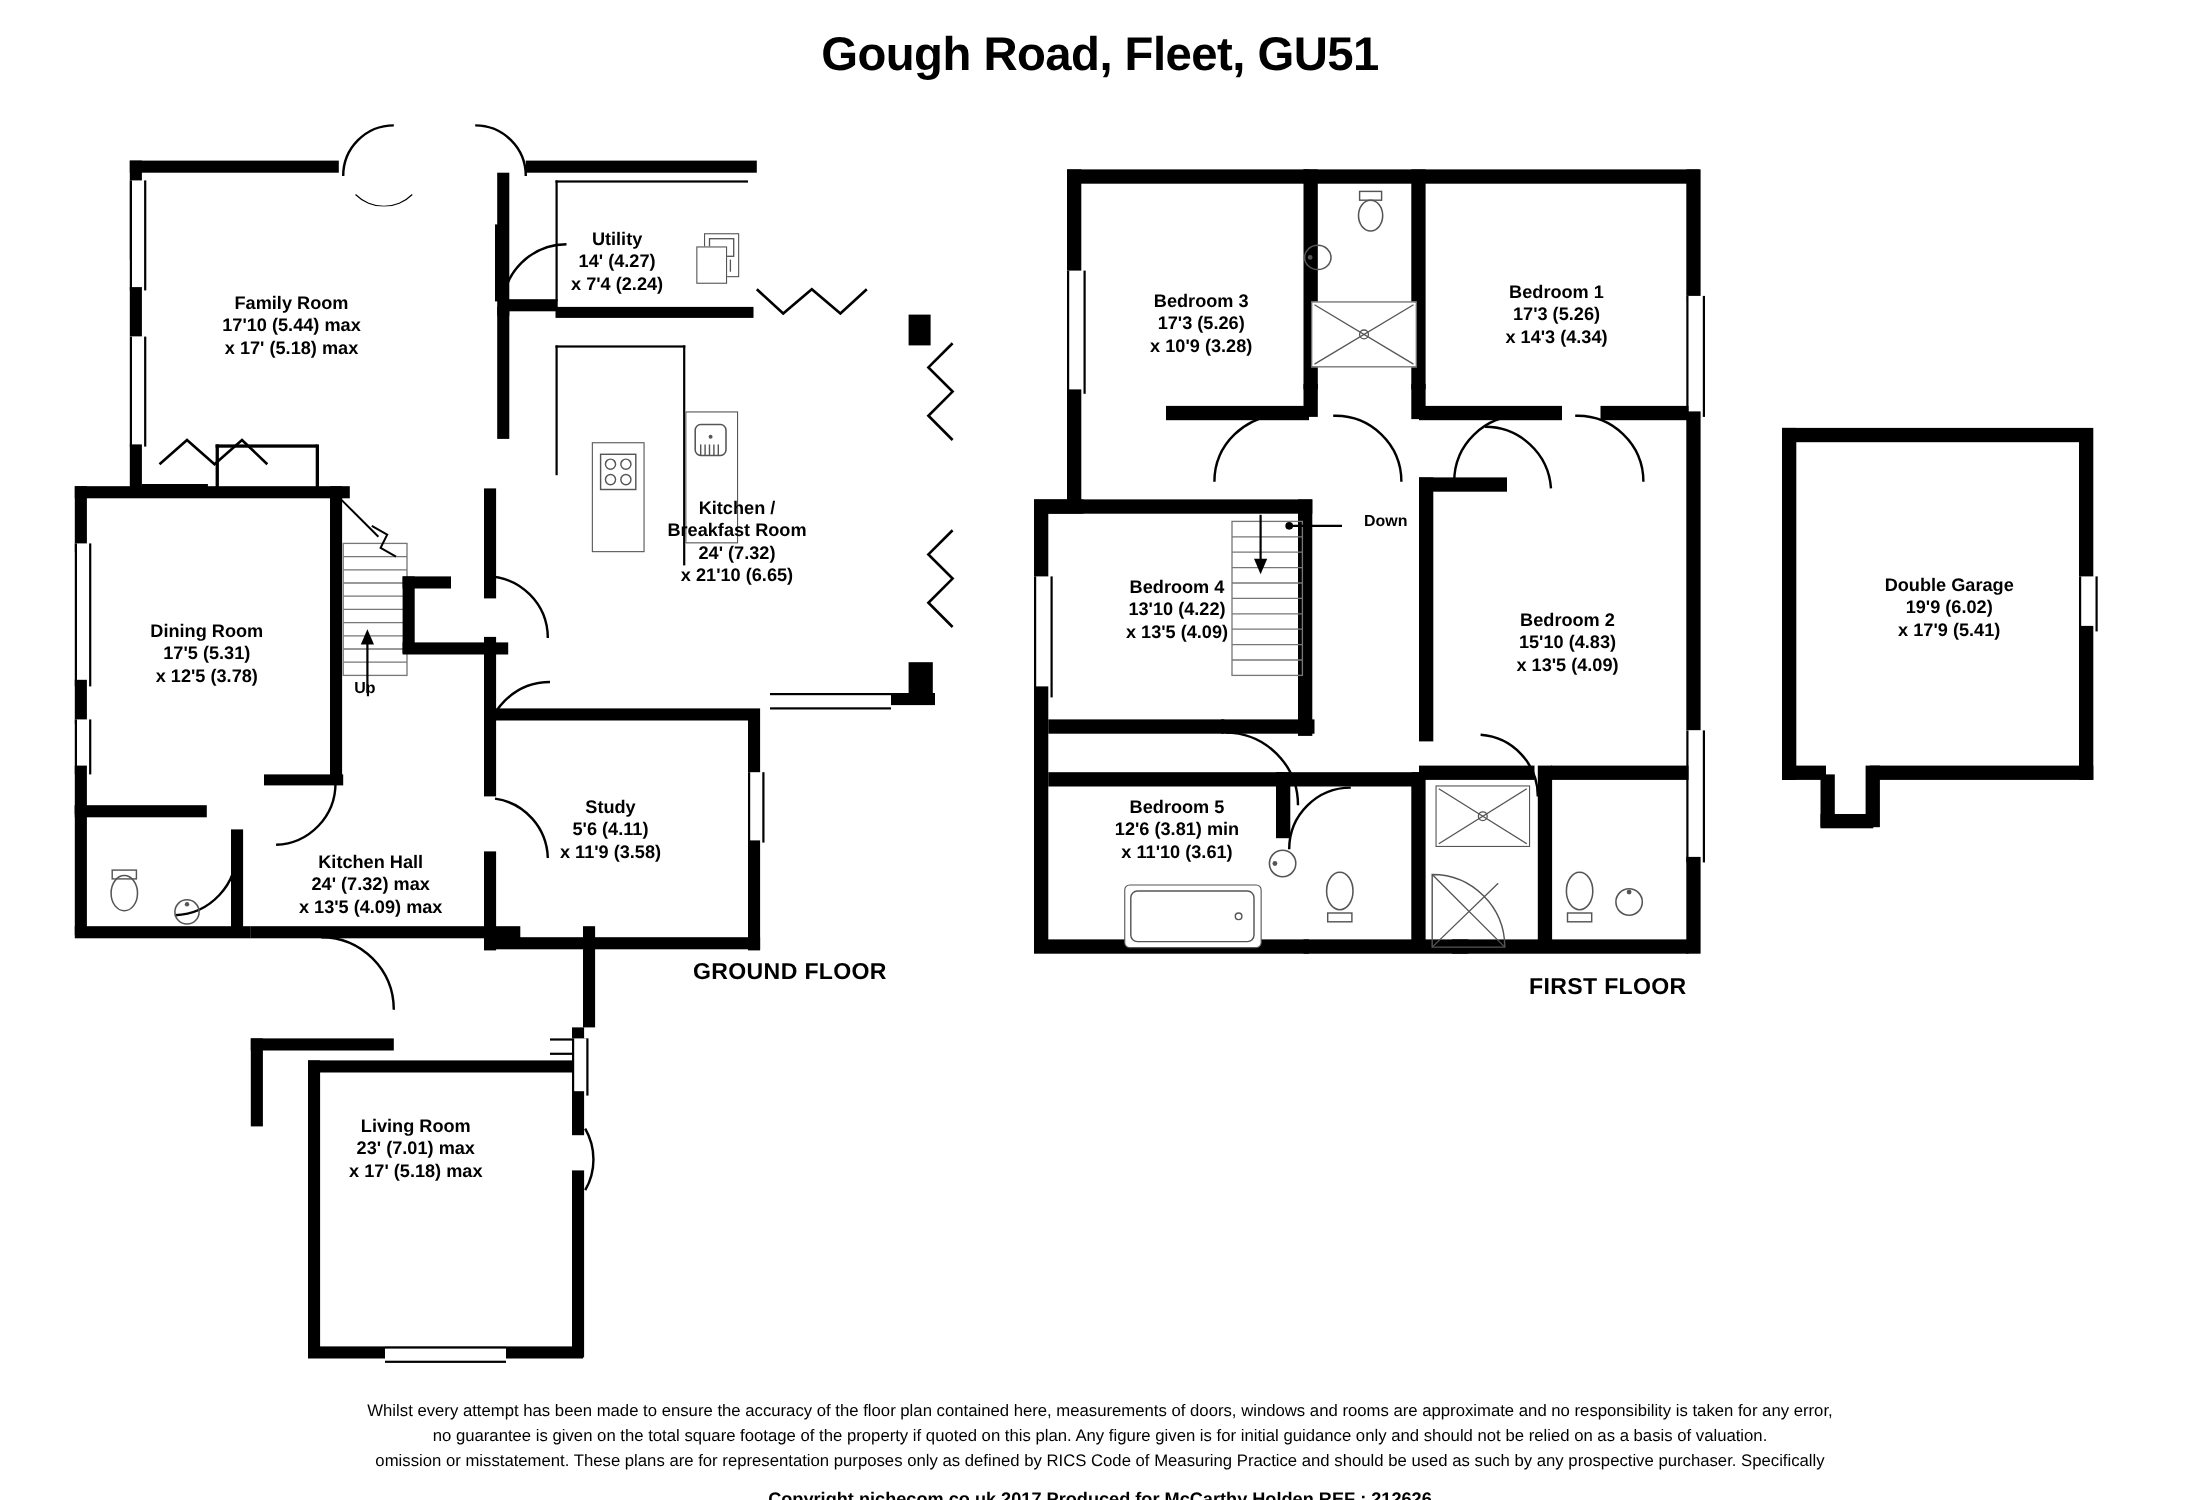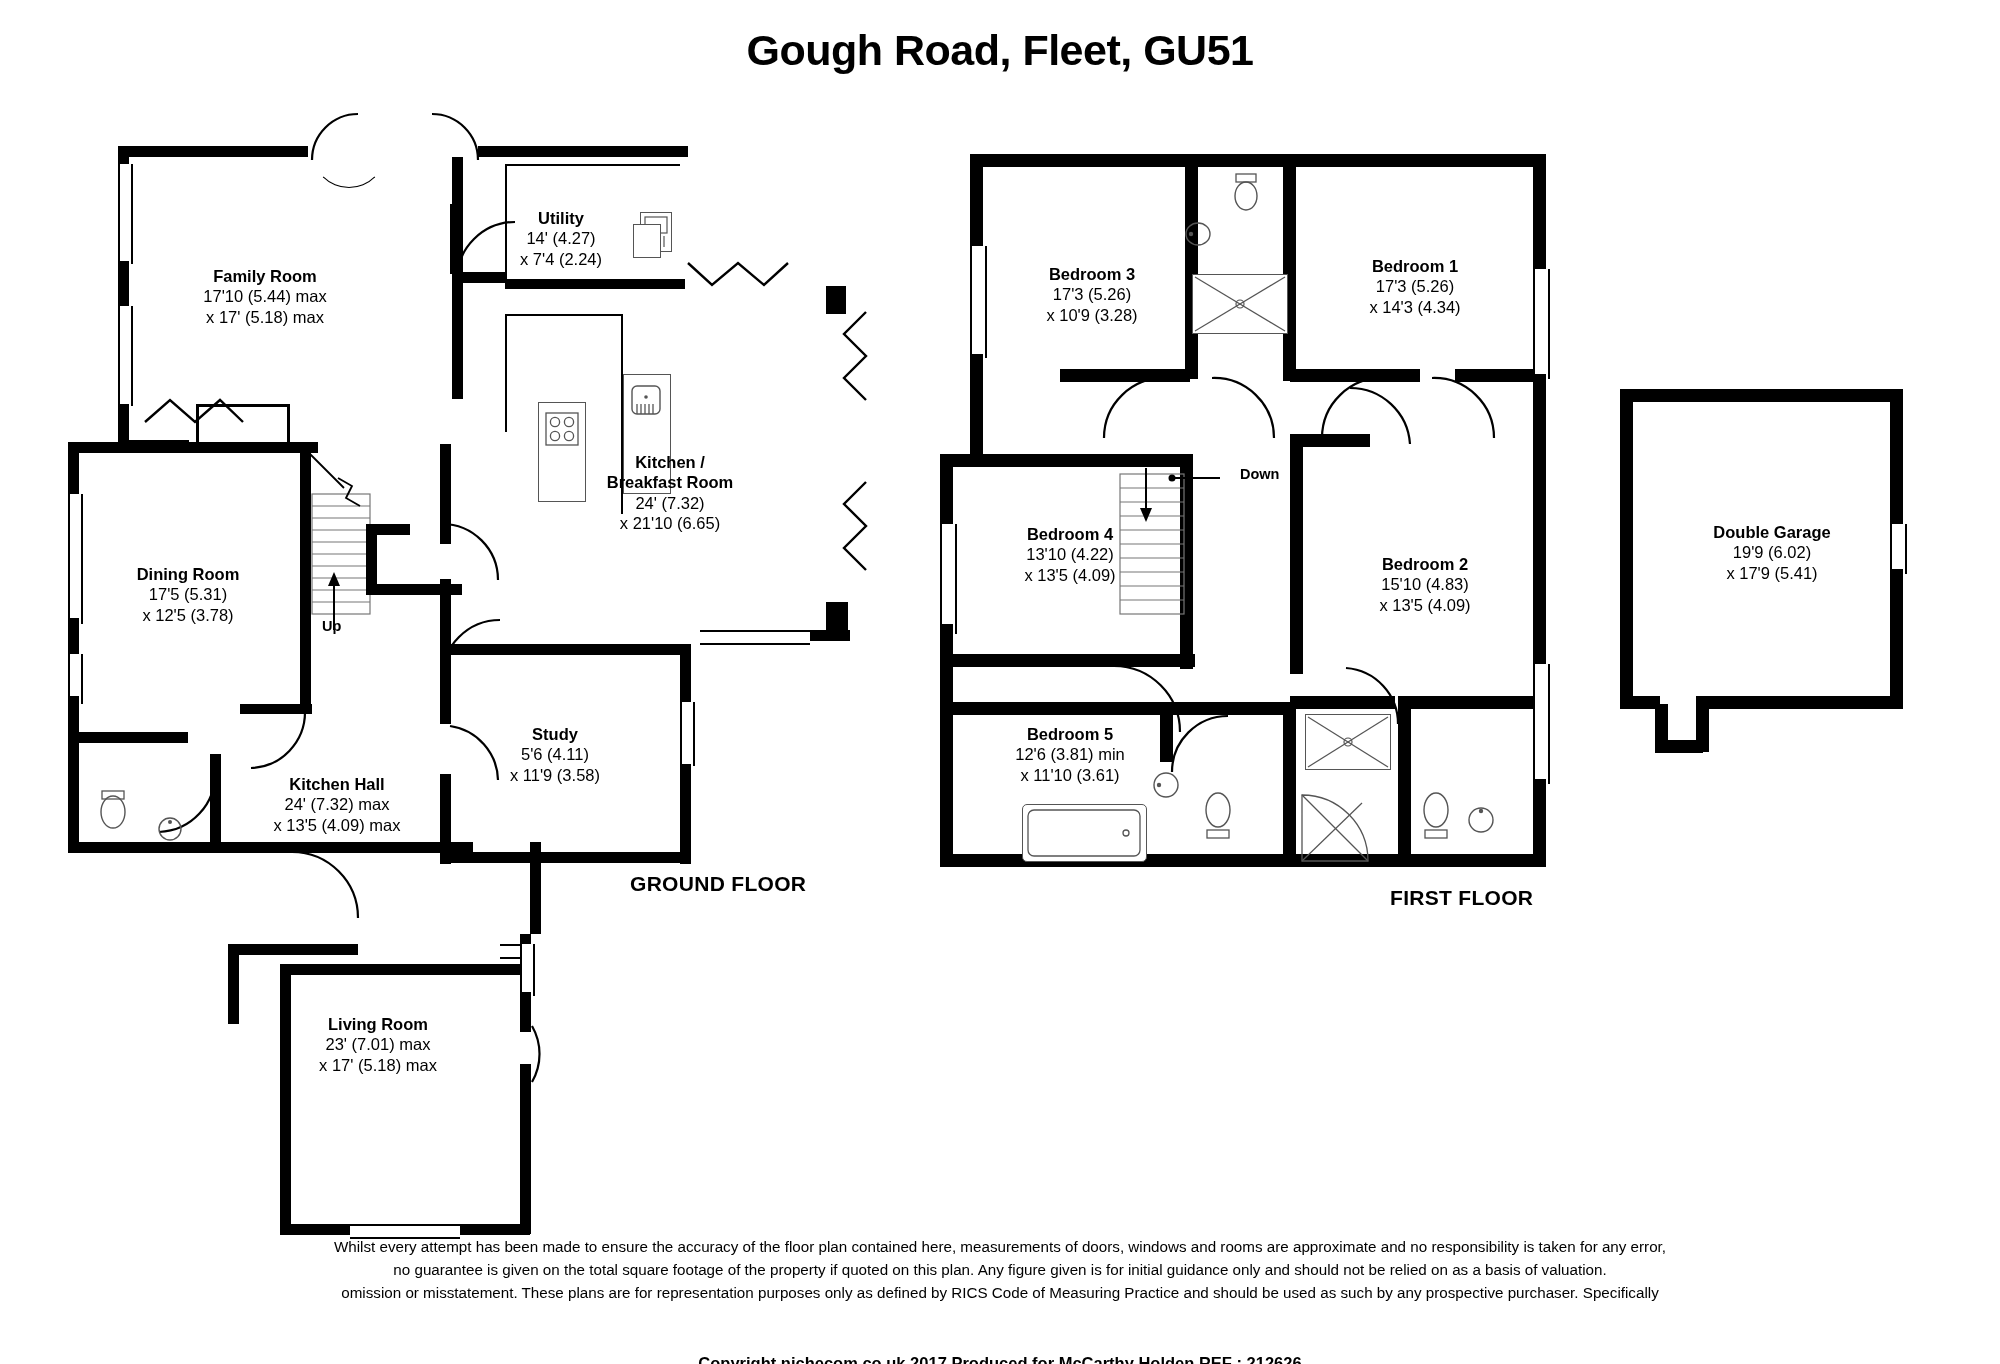--- a/index.html
+++ b/index.html
@@ -5,21 +5,21 @@
   html,body{margin:0;padding:0;background:#ffffff;}
   body{width:2000px;height:1364px;position:relative;font-family:"Liberation Sans",sans-serif;color:#000;overflow:hidden;}
   #stage{position:absolute;inset:0;margin-top:24px;}
   .abs{position:absolute;}
   
   .title{width:100%;text-align:center;top:2px;font-size:43px;font-weight:bold;letter-spacing:-.5px;}
   .subtitle{width:100%;text-align:center;top:57px;font-size:21.5px;font-weight:bold;letter-spacing:-.3px;}
   .floorlabel{font-size:21px;font-weight:bold;letter-spacing:.3px;}
   .rmlab{text-align:center;line-height:1.24;white-space:nowrap;}
   .rmlab .nm{font-size:16.5px;font-weight:bold;}
-  .rmlab .dm{font-size:16.5px;font-weight:normal;}
+  .rmlab .dm{font-size:16.5px;font-weight:bold;}
   .minilab{font-size:14.5px;font-weight:bold;}
   .footer{width:100%;text-align:center;font-size:15.2px;line-height:1.5;}
   .credit{width:100%;text-align:center;font-size:16.5px;font-weight:bold;}
   
   .w{background:#000;position:absolute;}
   .thin{background:#000;position:absolute;}
   .win{position:absolute;background:#fff;border-top:2px solid #000;border-bottom:2px solid #000;}
   .winv{position:absolute;background:#fff;border-left:2px solid #000;border-right:2px solid #000;}
   .outline{position:absolute;border:1.6px solid #555;background:#fff;box-sizing:border-box;}
   .arc{position:absolute;border:1.7px solid #000;border-radius:50%;}
@@ -438,20 +438,20 @@
     <div class="w" style="left:1655px;top:716px;width:48px;height:13px"></div>
     <div class="w" style="left:1696px;top:672px;width:13px;height:56px"></div>
 
     <div class="abs rmlab" style="left:1672px;top:498px;width:200px">
       <div class="nm">Double Garage</div>
       <div class="dm">19'9 (6.02)</div>
       <div class="dm">x 17'9 (5.41)</div>
     </div>
   </div>
 
-  <div class="abs" style="left:0;top:1212px;width:100%">
+  <div class="abs" style="left:0;top:1248px;width:100%">
     <div class="footer">Whilst every attempt has been made to ensure the accuracy of the floor plan contained here, measurements of doors, windows and rooms are approximate and no responsibility is taken for any error,</div>
     <div class="footer">no guarantee is given on the total square footage of the property if quoted on this plan. Any figure given is for initial guidance only and should not be relied on as a basis of valuation.</div>
     <div class="footer">omission or misstatement. These plans are for representation purposes only as defined by RICS Code of Measuring Practice and should be used as such by any prospective purchaser.  Specifically</div>
   </div>
   <div class="abs credit" style="left:0;top:1330px;width:100%">Copyright nichecom.co.uk 2017    Produced for McCarthy Holden    REF : 212626</div>
 
 </div>
 
 </body></html>

